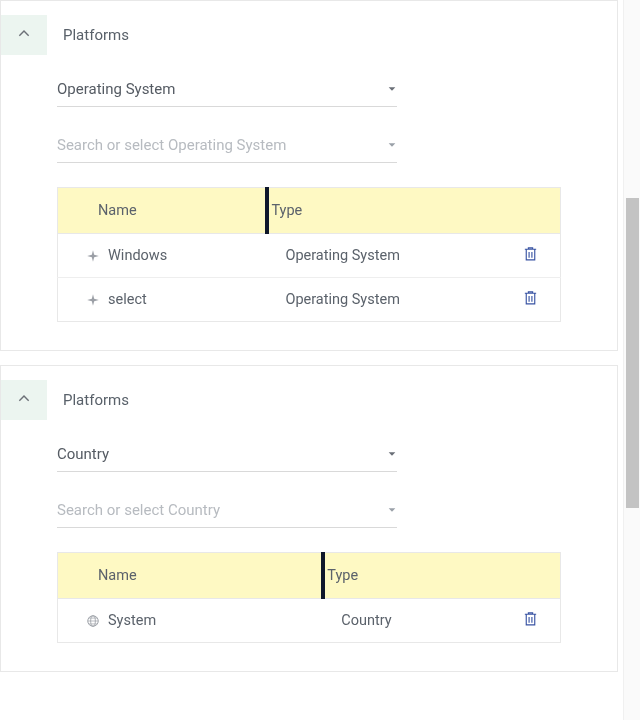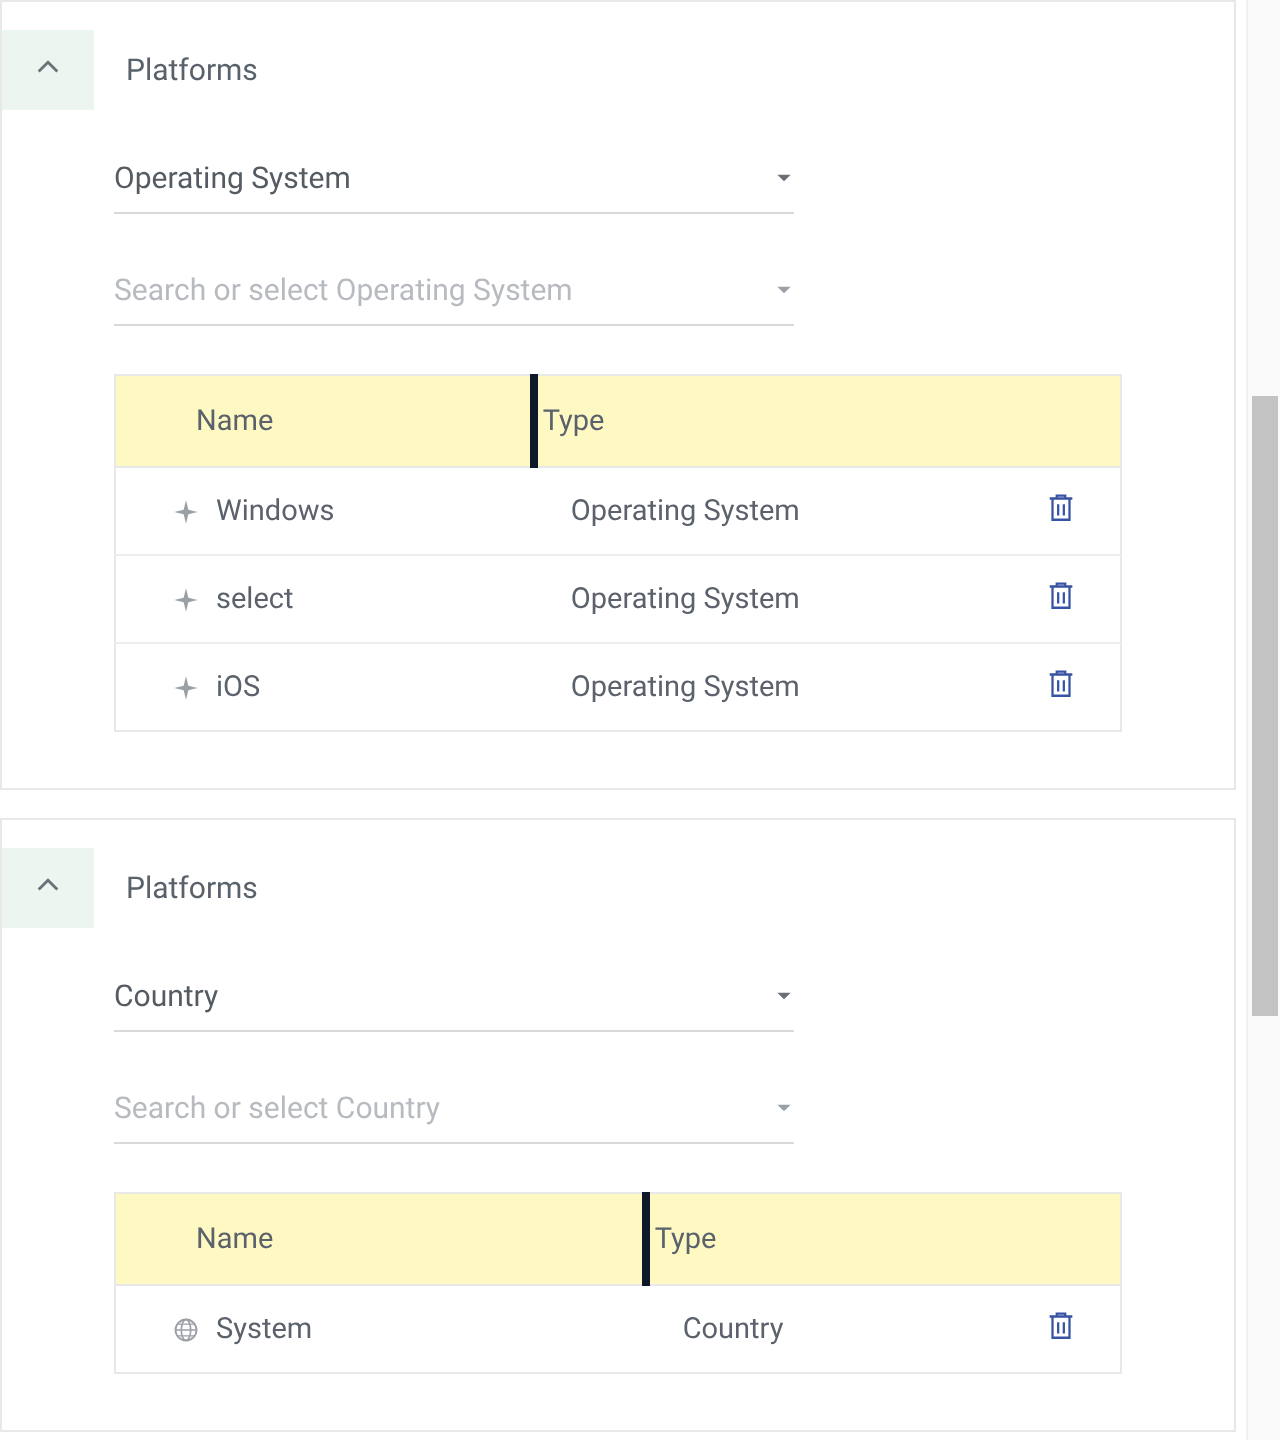--- a/index.html
+++ b/index.html
@@ -205,39 +205,20 @@
             <td class="col-action">
               <span class="trash-btn">
                 <span>
                   <svg viewBox="0 0 24 24">
                       <path d="M4 6 H20 M9 6 V4 H15 V6 M6 6 V21 H18 V6 M10 10 V18 M14 10 V18"></path>
                     </svg>
                 </span>
               </span>
             </td>
           </tr>
-          <tr>
-            <td class="col-name">
-              <span class="row-icon">
-                <svg viewBox="0 0 24 24">
-                    <path d="M12 2 L14 10 L22 12 L14 14 L12 22 L10 14 L2 12 L10 10 Z"></path>
-                  </svg>
-              </span><span>iOS</span>
-            </td>
-            <td class="col-type">Operating System</td>
-            <td class="col-action">
-              <span class="trash-btn">
-                <span>
-                  <svg viewBox="0 0 24 24">
-                      <path d="M4 6 H20 M9 6 V4 H15 V6 M6 6 V21 H18 V6 M10 10 V18 M14 10 V18"></path>
-                    </svg>
-                </span>
-              </span>
-            </td>
-          </tr>
         </tbody>
       </table>
     </div>
   </div>
 
   <div class="panel">
     <div class="panel-header">
       <div class="chevron-btn">
         <span>
           <svg viewBox="0 0 24 24">

